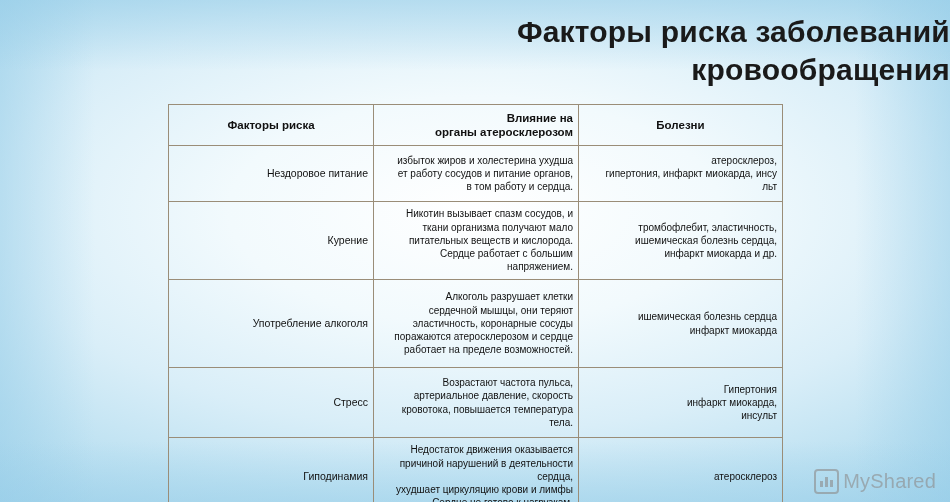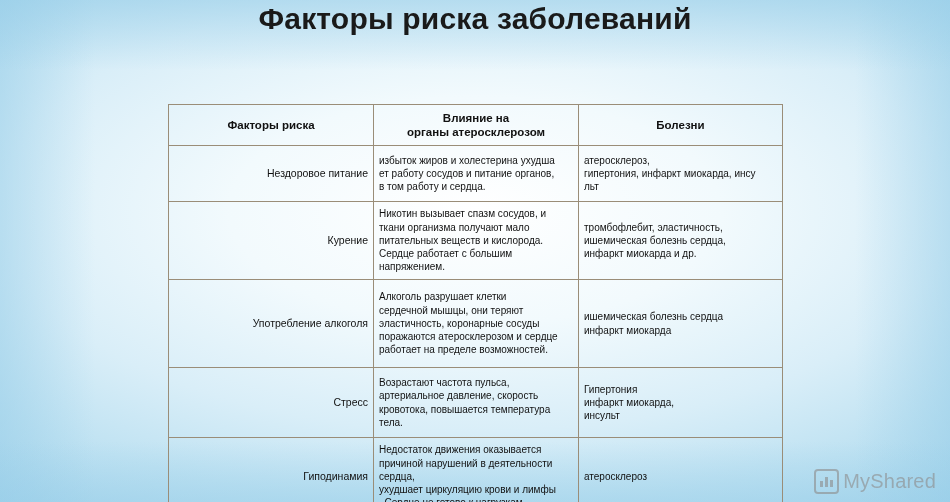--- a/index.html
+++ b/index.html
@@ -28,25 +28,26 @@
     background:
       linear-gradient(to bottom, rgba(150,205,232,0.55) 0%, rgba(150,205,232,0) 14%),
       linear-gradient(to top, rgba(150,205,232,0.45) 0%, rgba(150,205,232,0) 12%),
       linear-gradient(to right, rgba(150,205,232,0.5) 0%, rgba(150,205,232,0) 10%),
       linear-gradient(to left, rgba(150,205,232,0.5) 0%, rgba(150,205,232,0) 10%);
     pointer-events: none;
   }
   .title {
     position: relative;
     z-index: 2;
-    text-align: center;
+    text-align: right;
     font-size: 30px;
     font-weight: bold;
     color: #1a1a1a;
     line-height: 1.28;
+    padding-top: 13px;
     letter-spacing: 0.2px;
   }
   .title-line { display: block; }
 
   table.riskTable {
     position: absolute;
     z-index: 2;
     left: 168px;
     top: 104px;
     width: 614px;
@@ -77,21 +78,21 @@
   }
   td.influence, td.disease {
     font-size: 10px;
     color: #111;
     line-height: 1.33;
     vertical-align: middle;
     text-align: left;
   }
   td.influence { padding-left: 6px; }
   td.disease { padding-left: 6px; }
-  .cell-line { display: block; white-space: nowrap; }
+  .cell-line { display: block; white-space: nowrap; text-align: right; }
 
   .col-factor { width: 205px; }
   .col-influence { width: 205px; }
   .col-disease { width: 204px; }
 
   .row-1 { height: 56px; }
   .row-2 { height: 78px; }
   .row-3 { height: 88px; }
   .row-4 { height: 70px; }
   .row-5 { height: 78px; }
@@ -132,20 +133,21 @@
     letter-spacing: 0.2px;
   }
 </style>
 </head>
 <body>
 
 <div id="slide">
 
   <div class="title">
     <span class="title-line">Факторы риска заболеваний</span>
+    <span class="title-line">кровообращения</span>
   </div>
 
   <table class="riskTable">
     <colgroup>
       <col class="col-factor">
       <col class="col-influence">
       <col class="col-disease">
     </colgroup>
     <thead>
       <tr>

